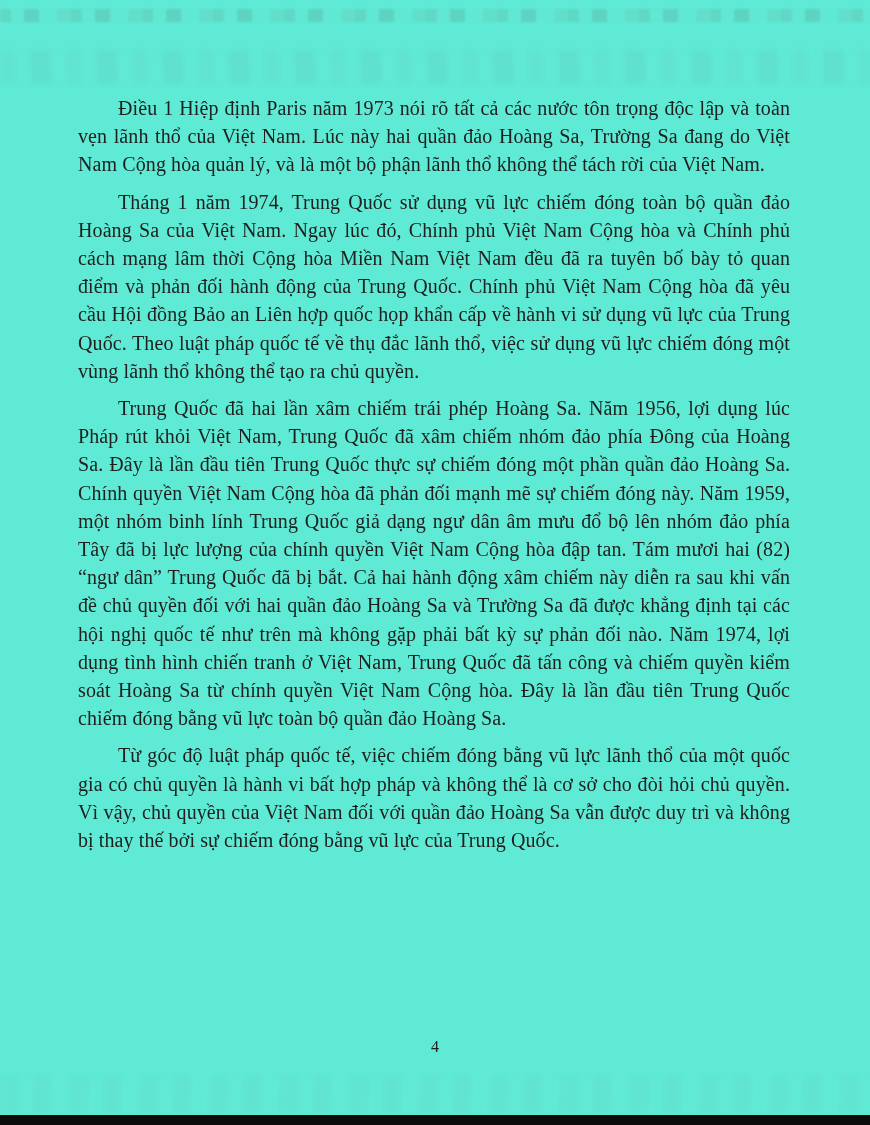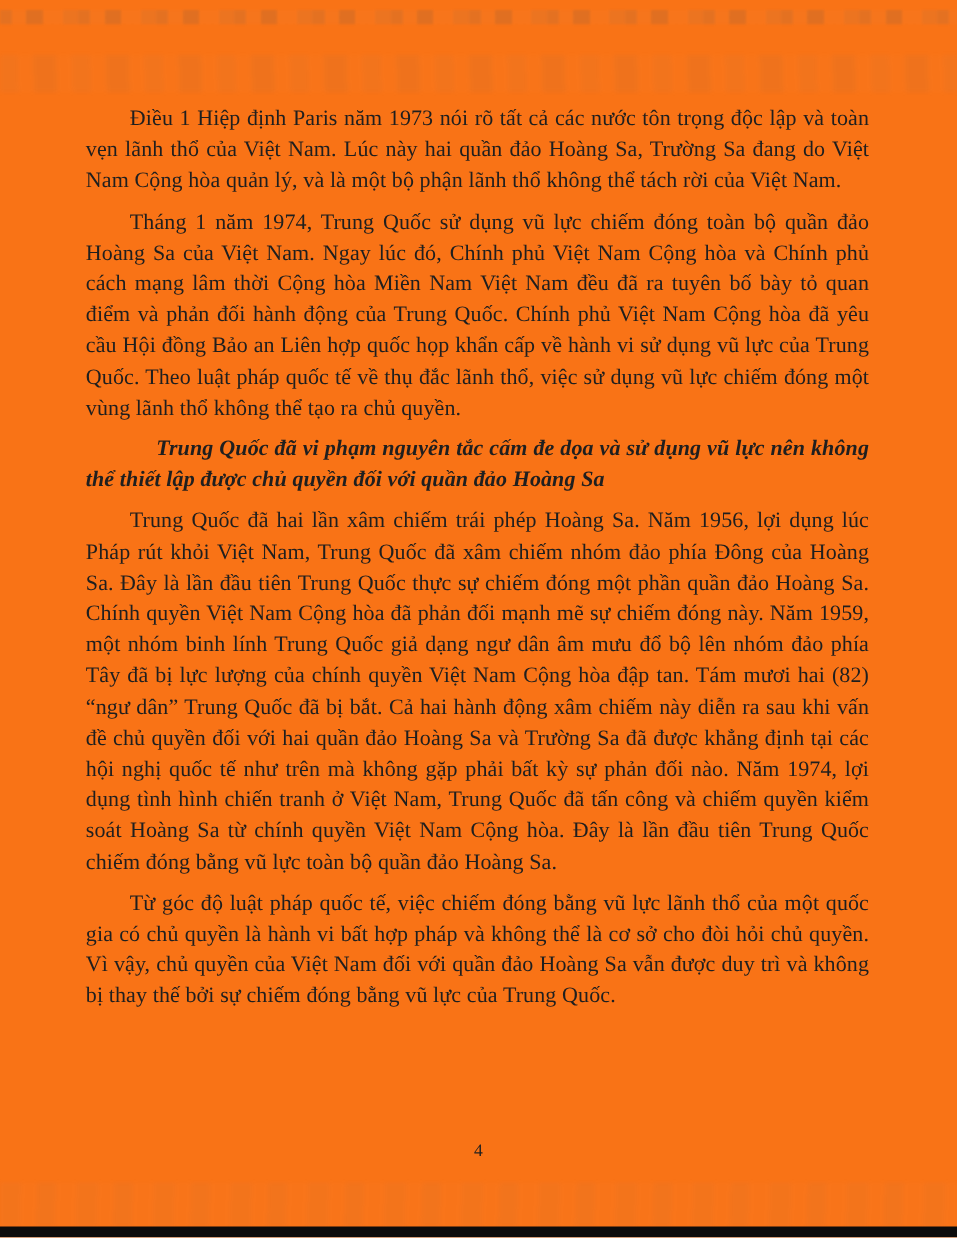--- a/index.html
+++ b/index.html
@@ -83,31 +83,30 @@
     top: 1038px;
     left: 0;
     width: 100%;
     text-align: center;
     font-size: 16px;
   }
 </style>
 </head>
 <body>
 
-<div class="page" style="background: #f97316; color: rgb(31, 31, 31);">
+<div class="page" style="background: #5eead4; color: rgb(31, 31, 31);">
 
   <div class="noise-band-top"></div>
   <div class="noise-band-mid"></div>
 
   <div class="text-block">
     <p class="para-body">Điều 1 Hiệp định Paris năm 1973 nói rõ tất cả các nước tôn trọng độc lập và toàn vẹn lãnh thổ của Việt Nam. Lúc này hai quần đảo Hoàng Sa, Trường Sa đang do Việt Nam Cộng hòa quản lý, và là một bộ phận lãnh thổ không thể tách rời của Việt Nam.</p>
 
     <p class="para-body">Tháng 1 năm 1974, Trung Quốc sử dụng vũ lực chiếm đóng toàn bộ quần đảo Hoàng Sa của Việt Nam. Ngay lúc đó, Chính phủ Việt Nam Cộng hòa và Chính phủ cách mạng lâm thời Cộng hòa Miền Nam Việt Nam đều đã ra tuyên bố bày tỏ quan điểm và phản đối hành động của Trung Quốc. Chính phủ Việt Nam Cộng hòa đã yêu cầu Hội đồng Bảo an Liên hợp quốc họp khẩn cấp về hành vi sử dụng vũ lực của Trung Quốc. Theo luật pháp quốc tế về thụ đắc lãnh thổ, việc sử dụng vũ lực chiếm đóng một vùng lãnh thổ không thể tạo ra chủ quyền.</p>
 
-    <p class="para-heading">Trung Quốc đã vi phạm nguyên tắc cấm đe dọa và sử dụng vũ lực nên không thể thiết lập được chủ quyền đối với quần đảo Hoàng Sa</p>
 
     <p class="para-body">Trung Quốc đã hai lần xâm chiếm trái phép Hoàng Sa. Năm 1956, lợi dụng lúc Pháp rút khỏi Việt Nam, Trung Quốc đã xâm chiếm nhóm đảo phía Đông của Hoàng Sa. Đây là lần đầu tiên Trung Quốc thực sự chiếm đóng một phần quần đảo Hoàng Sa. Chính quyền Việt Nam Cộng hòa đã phản đối mạnh mẽ sự chiếm đóng này. Năm 1959, một nhóm binh lính Trung Quốc giả dạng ngư dân âm mưu đổ bộ lên nhóm đảo phía Tây đã bị lực lượng của chính quyền Việt Nam Cộng hòa đập tan. Tám mươi hai (82) “ngư dân” Trung Quốc đã bị bắt. Cả hai hành động xâm chiếm này diễn ra sau khi vấn đề chủ quyền đối với hai quần đảo Hoàng Sa và Trường Sa đã được khẳng định tại các hội nghị quốc tế như trên mà không gặp phải bất kỳ sự phản đối nào. Năm 1974, lợi dụng tình hình chiến tranh ở Việt Nam, Trung Quốc đã tấn công và chiếm quyền kiểm soát Hoàng Sa từ chính quyền Việt Nam Cộng hòa. Đây là lần đầu tiên Trung Quốc chiếm đóng bằng vũ lực toàn bộ quần đảo Hoàng Sa.</p>
 
     <p class="para-body">Từ góc độ luật pháp quốc tế, việc chiếm đóng bằng vũ lực lãnh thổ của một quốc gia có chủ quyền là hành vi bất hợp pháp và không thể là cơ sở cho đòi hỏi chủ quyền. Vì vậy, chủ quyền của Việt Nam đối với quần đảo Hoàng Sa vẫn được duy trì và không bị thay thế bởi sự chiếm đóng bằng vũ lực của Trung Quốc.</p>
 
   </div>
 
   <div class="page-number">4</div>
 
   <div class="noise-band-bottom"></div>

